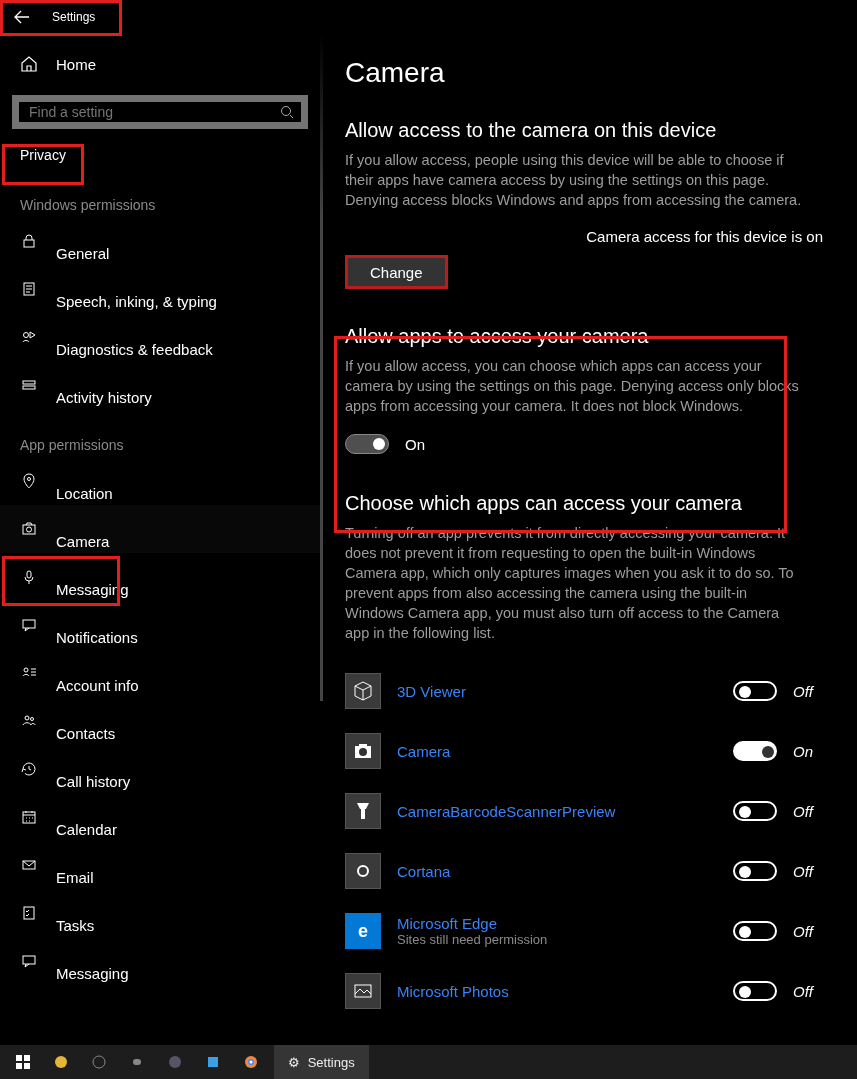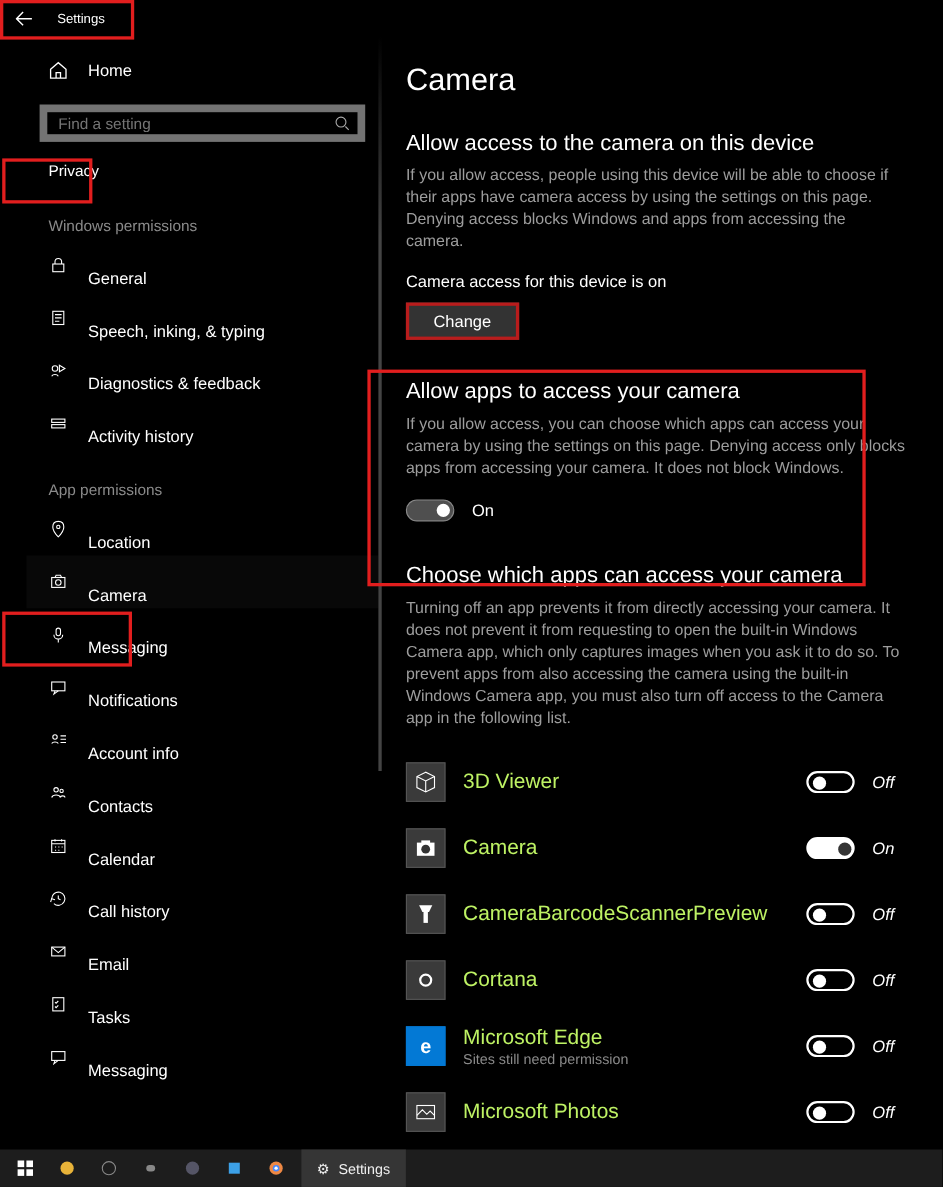--- a/index.html
+++ b/index.html
@@ -7,21 +7,21 @@
   body { background: #000; color: #fff; position: relative; }
 
   
   .annot { position: absolute; border: 3px solid #e21e1e; pointer-events: none; }
 
   
   .titlebar { height: 33px; display: flex; align-items: center; padding: 0 6px; }
   .titlebar .back { width: 32px; height: 32px; display: flex; align-items: center; justify-content: center; cursor:pointer; }
   .titlebar .app-title { font-size: 12px; margin-left: 14px; }
 
-  .layout { display: flex; height: 1012px; padding-left: 24px; }
+  .layout { display: flex; height: 1012px; }
   .sidebar { width: 320px; padding: 10px 0 0 0; display: flex; flex-direction: column; }
   .home-row { display:flex; align-items:center; height: 42px; padding: 0 18px; cursor:pointer; }
   .home-row .icon { width: 22px; display:flex; justify-content:center; }
   .home-row .lbl { margin-left: 16px; font-size: 15px; color:#fff; }
 
   .search-wrap { padding: 10px 12px 4px 12px; }
   .search { position: relative; height: 34px; border: 7px solid #737373; background: transparent; display:flex; align-items:center; }
   .search input { flex:1; background:transparent; border:none; outline:none; color:#bbb; font-size:14px; padding: 0 10px; }
   .search .sicon { width: 28px; display:flex; align-items:center; justify-content:center; color:#aaa; }
 
@@ -35,35 +35,35 @@
   .nav-item.active { background: rgba(255,255,255,0.03); }
 
   
   .divider { width: 3px; background: linear-gradient(180deg, #000 0, #444 18%, #444 66%, #000 66%, #000 100%); }
 
   
   .content { flex:1; padding: 24px 34px 0 22px; overflow:hidden; }
   .content h1 { font-size: 28px; font-weight: 500; margin-bottom: 30px; }
   .content h2 { font-size: 20px; font-weight: 500; margin-bottom: 8px; }
   .content p.desc { font-size: 14.5px; color:#9d9d9d; margin-bottom: 18px; line-height: 1.38; max-width: 460px; }
-  .status-line { font-size: 15px; color:#fff; margin-bottom: 10px; }
+  .status-line { font-size: 15px; color:#fff; margin-bottom: 10px; text-align: right; }
   .btn { display:inline-flex; align-items:center; justify-content:center; height: 34px; padding: 0 22px; background:#333; border:3px solid #b91c1c; font-size:15px; color:#fff; cursor:pointer; margin-bottom: 36px; }
 
   .toggle-row { display:flex; align-items:center; margin-top: 4px; margin-bottom: 38px; }
   .toggle { width: 44px; height: 20px; border-radius: 10px; border: 1px solid #888; background: #333; position: relative; cursor:pointer; }
   .toggle .knob { position:absolute; width: 12px; height:12px; border-radius:50%; background:#fff; top:3px; left:4px; }
   .toggle.on { background:#4f4f4f; }
   .toggle.on .knob { left: 27px; }
   .toggle-label { margin-left: 16px; font-size: 15px; }
 
   .app-row { display:flex; align-items:center; height: 60px; }
   .app-row .aicon { width: 36px; height:36px; display:flex; align-items:center; justify-content:center; background:#3a3a3a; border:1px solid #555; font-size:18px; color:#fff; }
   .app-row .aicon.blue { background:#0379d5; border-color:#0379d5; color:#fff; font-weight:bold; }
   .app-row .atext { flex:1; margin-left: 16px; }
-  .app-row .atext .an { font-size:19px; color:#bef264; }
+  .app-row .atext .an { font-size:15px; color:#3b82f6; }
   .app-row .atext .asub { font-size:13px; color:#8a8a8a; }
   .app-row .toggle { border:2px solid #fff; background:#000; }
   .app-row .toggle.on { background:#fff; }
   .app-row .toggle.on .knob { background:#333; }
   .app-row .state { margin-left: 16px; font-size:15px; width: 30px; font-style: italic; }
 
   
   .taskbar { position:absolute; left:0; right:0; bottom:0; height:34px; background:#1d1d1d; display:flex; align-items:center; padding: 0 4px; }
   .tb-icon { width: 38px; height:100%; display:flex; align-items:center; justify-content:center; cursor:pointer; font-size:16px; color:#ddd; }
   .tb-app { height: 100%; padding: 0 14px; display:flex; align-items:center; background:#353535; color:#eee; font-size:13px; margin-left:4px; cursor:pointer; }
@@ -203,34 +203,34 @@
             <circle cx="6" cy="5" r="2" stroke="#fff" fill="none"></circle>
             <circle cx="11" cy="6" r="1.5" stroke="#fff" fill="none"></circle>
             <path d="M2 12c1-3 7-3 8 0M10 12c0-2 4-2 4 0" stroke="#fff" fill="none"></path>
           </svg>
       </span>
         <span class="lbl">Contacts</span>
     </div>
     <div class="nav-item">
       <span class="icon">
         <svg width="16" height="16" viewBox="0 0 16 16">
+            <path d="M2 8a6 6 0 1 1 2 4.5M2 8l-1 3M2 8l3 1" stroke="#fff" fill="none"></path>
+            <path d="M8 5v3l2 1" stroke="#fff" fill="none"></path>
+          </svg>
+      </span>
+        <span class="lbl">Call history</span>
+    </div>
+    <div class="nav-item">
+      <span class="icon">
+        <svg width="16" height="16" viewBox="0 0 16 16">
             <rect x="2" y="3" width="12" height="11" stroke="#fff" fill="none"></rect>
             <path d="M2 6h12M5 2v2M11 2v2M5 9h1M8 9h1M11 9h1M5 12h1M8 12h1" stroke="#fff"></path>
           </svg>
       </span>
         <span class="lbl">Calendar</span>
-    </div>
-    <div class="nav-item">
-      <span class="icon">
-        <svg width="16" height="16" viewBox="0 0 16 16">
-            <path d="M2 8a6 6 0 1 1 2 4.5M2 8l-1 3M2 8l3 1" stroke="#fff" fill="none"></path>
-            <path d="M8 5v3l2 1" stroke="#fff" fill="none"></path>
-          </svg>
-      </span>
-        <span class="lbl">Call history</span>
     </div>
     <div class="nav-item">
       <span class="icon">
         <svg width="16" height="16" viewBox="0 0 16 16">
             <rect x="2" y="4" width="12" height="8" stroke="#fff" fill="none"></rect>
             <path d="M2 4l6 5 6-5" stroke="#fff" fill="none"></path>
           </svg>
       </span>
         <span class="lbl">Email</span>
     </div>

